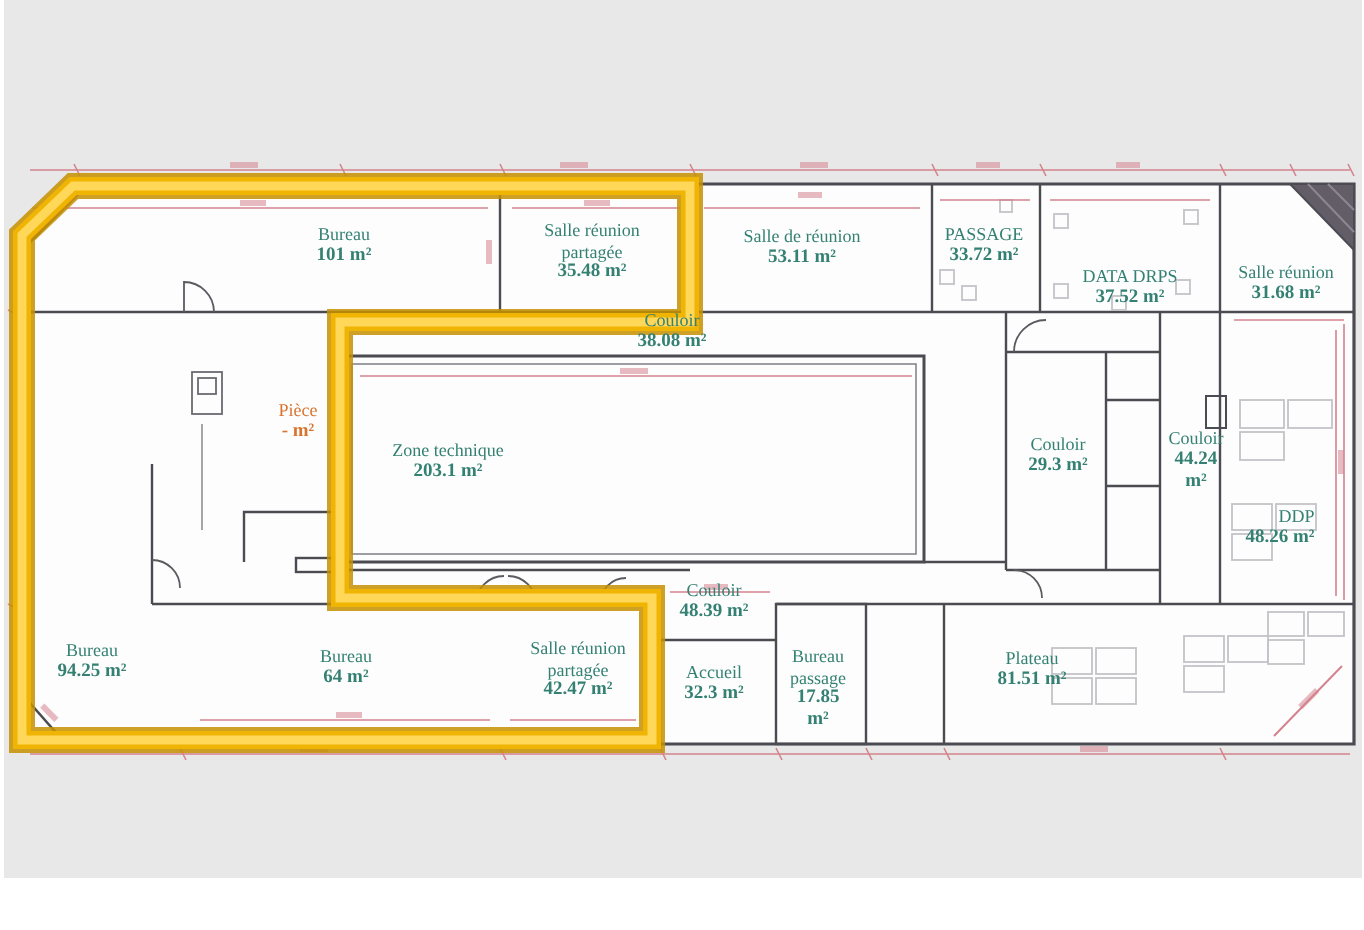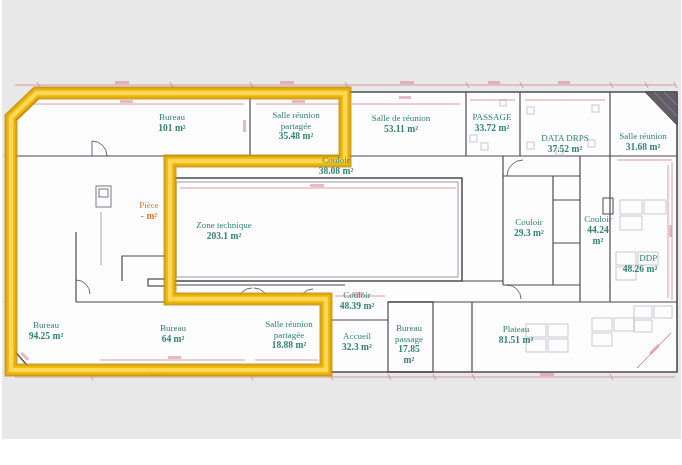--- a/index.html
+++ b/index.html
@@ -217,21 +217,21 @@
         <span class="nm">Bureau</span>
         <span class="ar">94.25 m²</span>
       </div>
       <div class="room-label " style="left: 173px; top: 323px;">
         <span class="nm">Bureau</span>
         <span class="ar">64 m²</span>
       </div>
       <div class="room-label " style="left: 289px; top: 319px;">
         <span class="nm">Salle réunion</span>
         <span class="nm">partagée</span>
-        <span class="ar">18.88 m²</span>
+        <span class="ar">42.47 m²</span>
       </div>
       <div class="room-label " style="left: 357px; top: 290px;">
         <span class="nm">Couloir</span>
         <span class="ar">48.39 m²</span>
       </div>
       <div class="room-label " style="left: 357px; top: 331px;">
         <span class="nm">Accueil</span>
         <span class="ar">32.3 m²</span>
       </div>
       <div class="room-label " style="left: 409px; top: 323px;">

